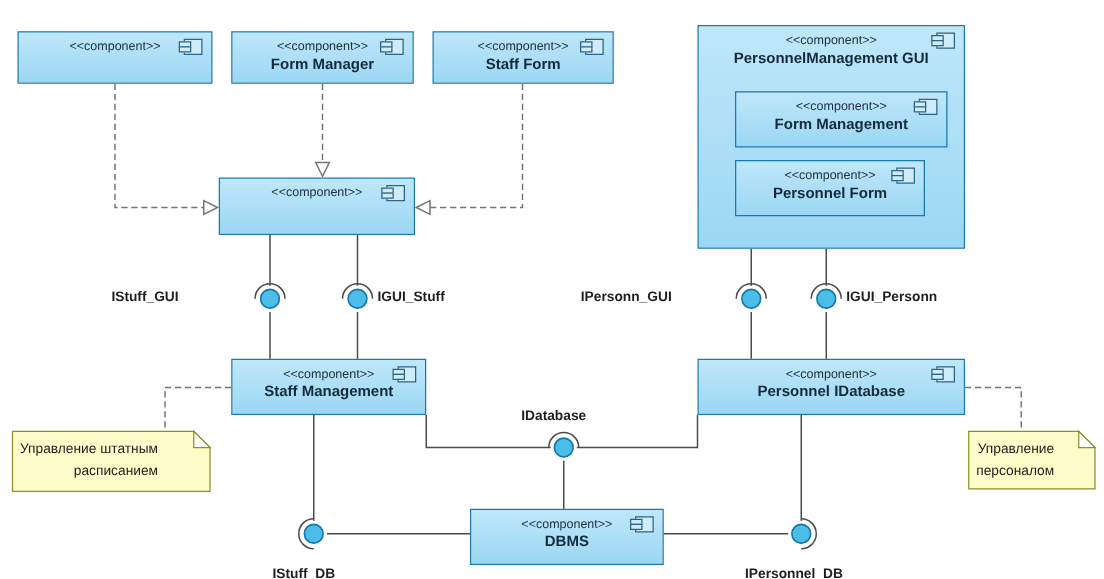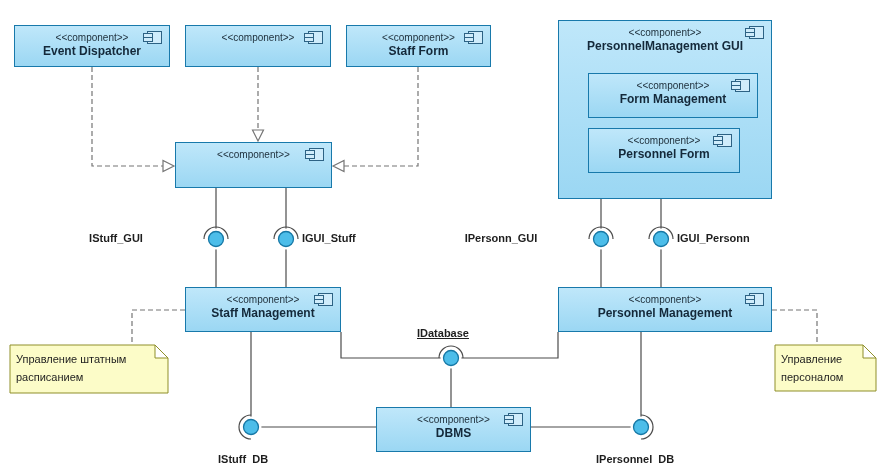--- a/index.html
+++ b/index.html
@@ -10,23 +10,23 @@
         border:1px solid #1879AB;text-align:center;padding-top:5px;}
   .stereo{font-size:10px;color:#20323e;line-height:13px;}
   .cname{font-size:12px;font-weight:bold;color:#14293a;line-height:15px;}
   .comp-icon{position:absolute;top:5px;right:7px;width:13px;height:11px;
         border:1px solid #2D6284;background:#CFECFB;}
   .comp-icon::before,.comp-icon::after{content:"";position:absolute;left:-5px;width:8px;height:3px;
         border:1px solid #2D6284;background:#CFECFB;}
   .comp-icon::before{top:1px;}
   .comp-icon::after{bottom:1px;}
   .iface-label{position:absolute;font-size:11px;font-weight:bold;color:#1e1e1e;white-space:nowrap;}
-  .note-text{position:absolute;font-size:11px;color:#1e1e1e;line-height:18px;white-space:nowrap;}
+  .note-text{position:absolute;font-size:11px;color:#1e1e1e;line-height:18px;white-space:nowrap;text-align:right;}
   .ta-r{text-align:center;}
-  .ta-c{text-align:center;text-decoration:underline;}
+  .ta-c{text-align:center;}
 </style>
 </head>
 <body>
 
 <div class="stage">
 
   <svg class="layer" viewBox="0 0 883 463">
 
     <path d="M92,56 L92,155 L163,155" fill="none" stroke="#757575" stroke-width="1.2" stroke-dasharray="5 3"></path>
     <polygon points="174,155 163,149.5 163,160.5" fill="#ffffff" stroke="#757575" stroke-width="1.2"></polygon>
@@ -78,26 +78,26 @@
     <path d="M251,404 A12,12 0 0 0 251,428" fill="none" stroke="#4B4B4B" stroke-width="1.2"></path>
     <circle cx="251" cy="416" r="7.5" fill="#4CBDE9" stroke="#1577A5" stroke-width="1.3"></circle>
 
     <circle cx="641" cy="416" r="10.5" fill="#ffffff"></circle>
     <path d="M641,404 A12,12 0 0 1 641,428" fill="none" stroke="#4B4B4B" stroke-width="1.2"></path>
     <circle cx="641" cy="416" r="7.5" fill="#4CBDE9" stroke="#1577A5" stroke-width="1.3"></circle>
   </svg>
 
   <div class="comp" style="left:14px;top:14px;width:156px;height:42px">
     <div class="stereo">&lt;&lt;component&gt;&gt;</div>
-    <div class="cname">Event Dispatcher</div>
     <div class="comp-icon"></div>
   </div>
 
   <div class="comp" style="left:185px;top:14px;width:146px;height:42px">
     <div class="stereo">&lt;&lt;component&gt;&gt;</div>
+    <div class="cname">Form Manager</div>
     <div class="comp-icon"></div>
   </div>
 
   <div class="comp" style="left:346px;top:14px;width:145px;height:42px">
     <div class="stereo">&lt;&lt;component&gt;&gt;</div>
     <div class="cname">Staff Form</div>
     <div class="comp-icon"></div>
   </div>
 
   <div class="comp" style="left:558px;top:9px;width:214px;height:179px">
@@ -124,21 +124,21 @@
   </div>
 
   <div class="comp" style="left:185px;top:276px;width:156px;height:45px">
     <div class="stereo">&lt;&lt;component&gt;&gt;</div>
     <div class="cname">Staff Management</div>
     <div class="comp-icon"></div>
   </div>
 
   <div class="comp" style="left:558px;top:276px;width:214px;height:45px">
     <div class="stereo">&lt;&lt;component&gt;&gt;</div>
-    <div class="cname">Personnel Management</div>
+    <div class="cname">Personnel IDatabase</div>
     <div class="comp-icon"></div>
   </div>
 
   <div class="comp" style="left:376px;top:396px;width:155px;height:45px">
     <div class="stereo">&lt;&lt;component&gt;&gt;</div>
     <div class="cname">DBMS</div>
     <div class="comp-icon"></div>
   </div>
 
   <div class="iface-label ta-r" style="left:60px;top:221px;width:112px">IStuff_GUI</div>

